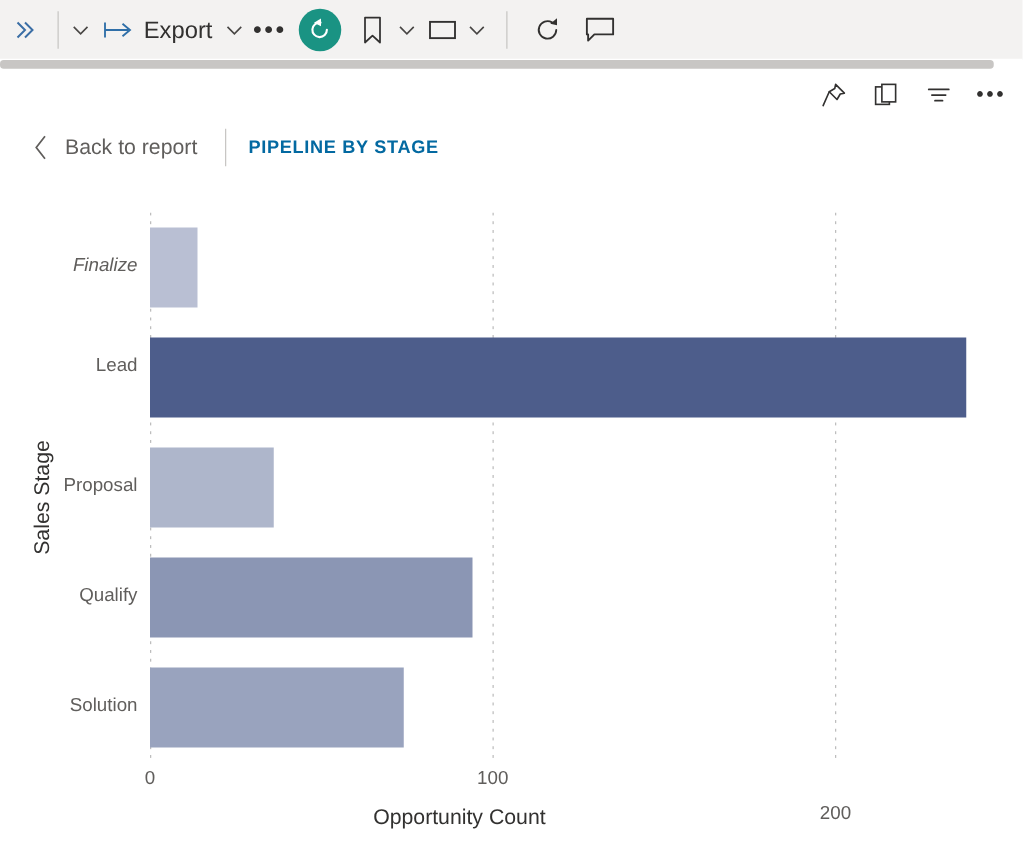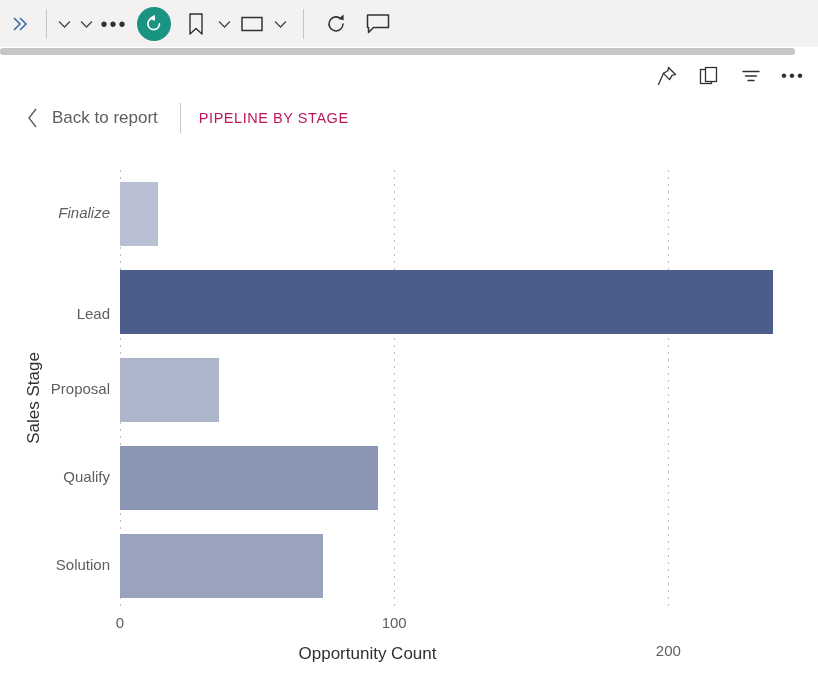--- a/index.html
+++ b/index.html
@@ -100,23 +100,23 @@
   }
   #back-label {
     font-size: 17px; color: #605e5c;
     margin-left: 6px;
   }
   #header-divider {
     width: 1px; height: 30px; background: #c8c6c4;
     margin: 0 18px 0 22px;
   }
   #visual-title {
-    font-size: 14.5px; font-weight: normal;
+    font-size: 14.5px; font-weight: bold;
     letter-spacing: 0.55px;
-    color: #be185d;
+    color: #0369a1;
     text-transform: uppercase;
   }
 
   
   #chart-area {
     position: absolute; left: 0; top: 148px;
     width: 818px; height: 541px;
     background: #ffffff;
   }
   
@@ -189,20 +189,30 @@
   </div>
 
   <div class="tb-divider"></div>
 
   <div class="tb-caret">
     <svg width="13" height="9" viewBox="0 0 13 9" aria-hidden="true">
       <path d="M1 1.5 L6.5 7 L12 1.5" fill="none" stroke="#484644" stroke-width="1.3"></path>
     </svg>
   </div>
 
+  <div class="tb-item">
+    <span class="glyph">
+      <svg width="26" height="20" viewBox="0 0 26 20" aria-hidden="true">
+        <path d="M2 4 V16" fill="none" stroke="#2f6fa8" stroke-width="1.5"></path>
+        <path d="M2 10 H21" fill="none" stroke="#2f6fa8" stroke-width="1.5"></path>
+        <path d="M16 5 L22 10 L16 15" fill="none" stroke="#2f6fa8" stroke-width="1.5"></path>
+      </svg>
+    </span>
+    <span class="tb-label">Export</span>
+  </div>
   <div class="tb-caret">
     <svg width="13" height="9" viewBox="0 0 13 9" aria-hidden="true">
       <path d="M1 1.5 L6.5 7 L12 1.5" fill="none" stroke="#484644" stroke-width="1.3"></path>
     </svg>
   </div>
 
 
   <div class="tb-ellipsis">•••</div>
 
   <div class="tb-reset">
@@ -288,21 +298,21 @@
   <div id="header-divider"></div>
   <div id="visual-title">PIPELINE BY STAGE</div>
 </div>
 
 <div id="chart-area">
 
   <div id="yaxis-title">Sales Stage</div>
 
   <div id="ycat-labels">
       <div class="ylabel-tick" style="top: 35px; font-style: italic;">Finalize</div>
-      <div class="ylabel-tick" style="top: 136px;">Lead</div>
+      <div class="ylabel-tick" style="top: 115px;">Lead</div>
       <div class="ylabel-tick" style="top: 211px;">Proposal</div>
       <div class="ylabel-tick" style="top: 299px;">Qualify</div>
       <div class="ylabel-tick" style="top: 387px;">Solution</div>
     </div>
 
   <div id="plot">
 
   <div class="gridline" style="left: 0px;"></div>
       <div class="gridline" style="left: 274.194px;"></div>
       <div class="gridline" style="left: 548.387px;"></div>

